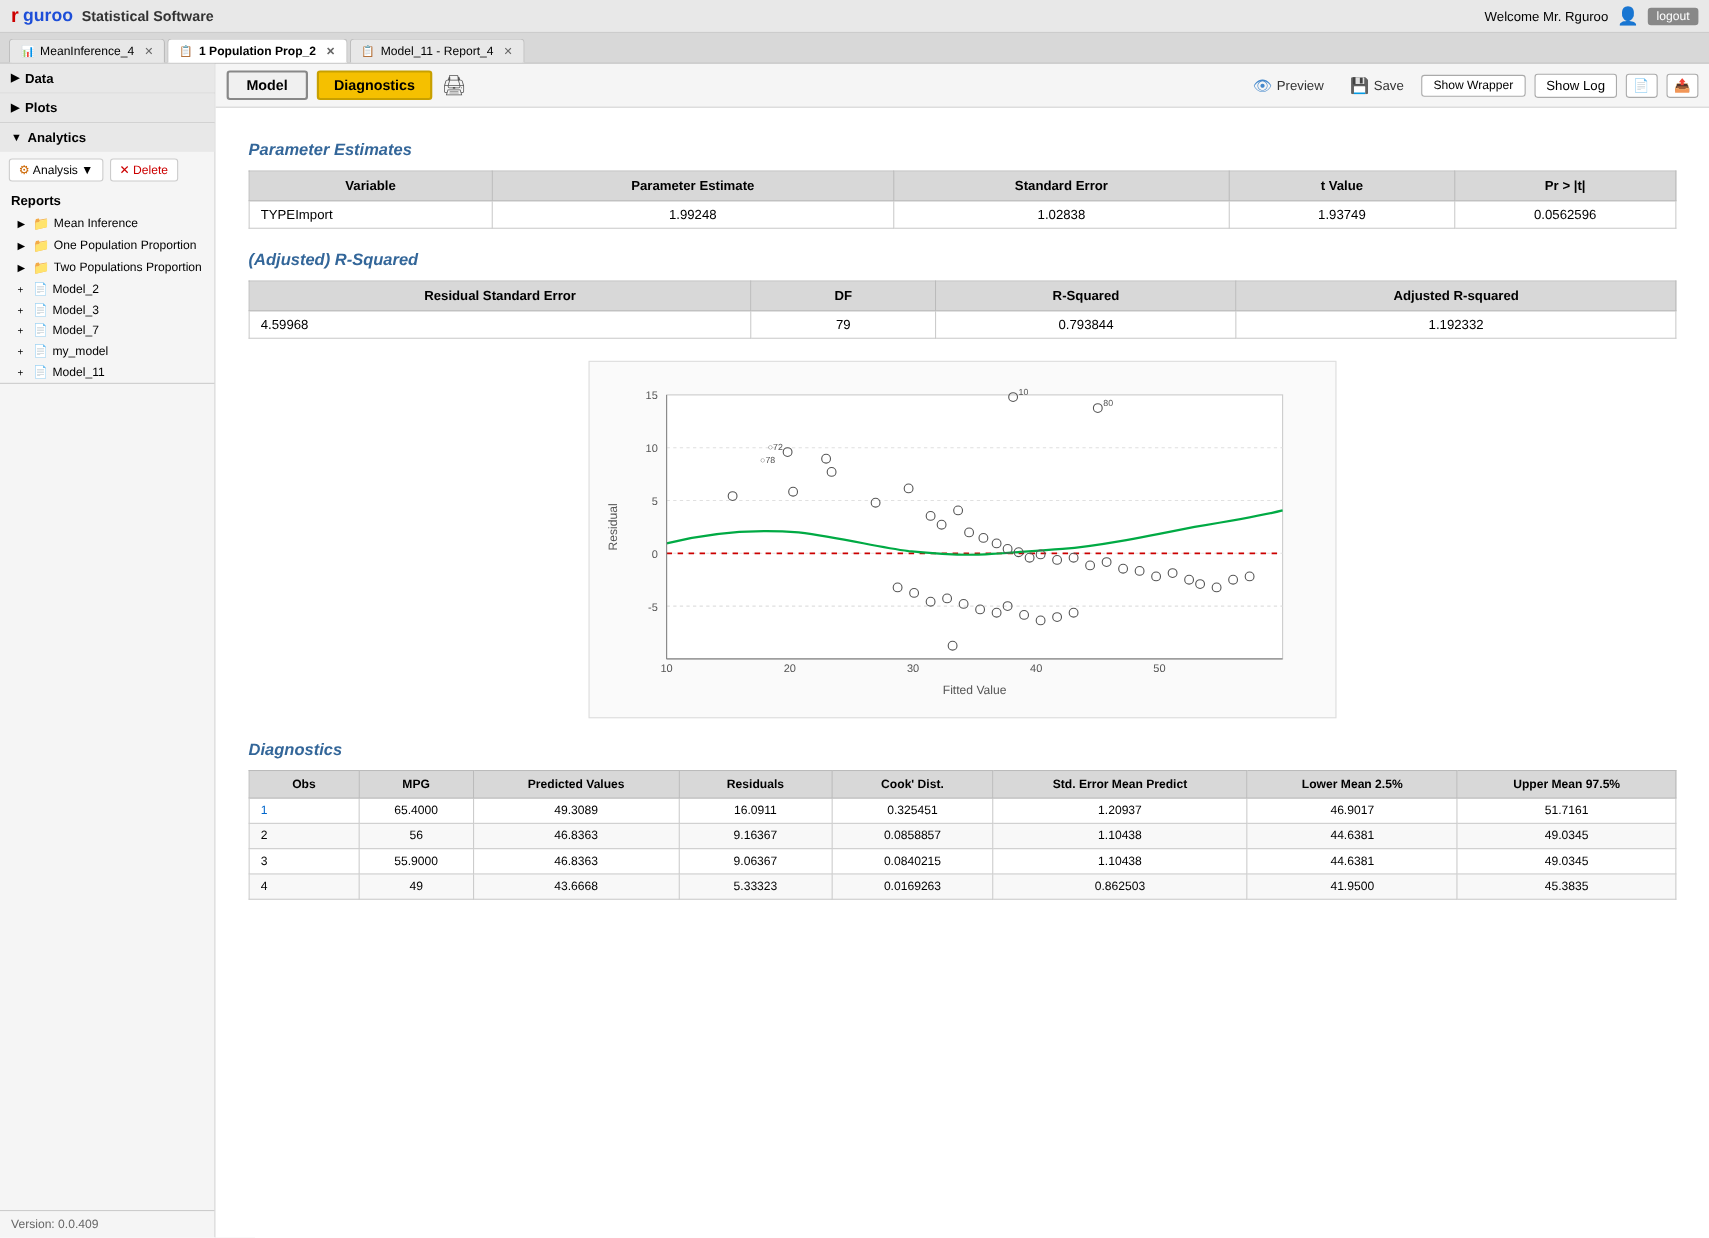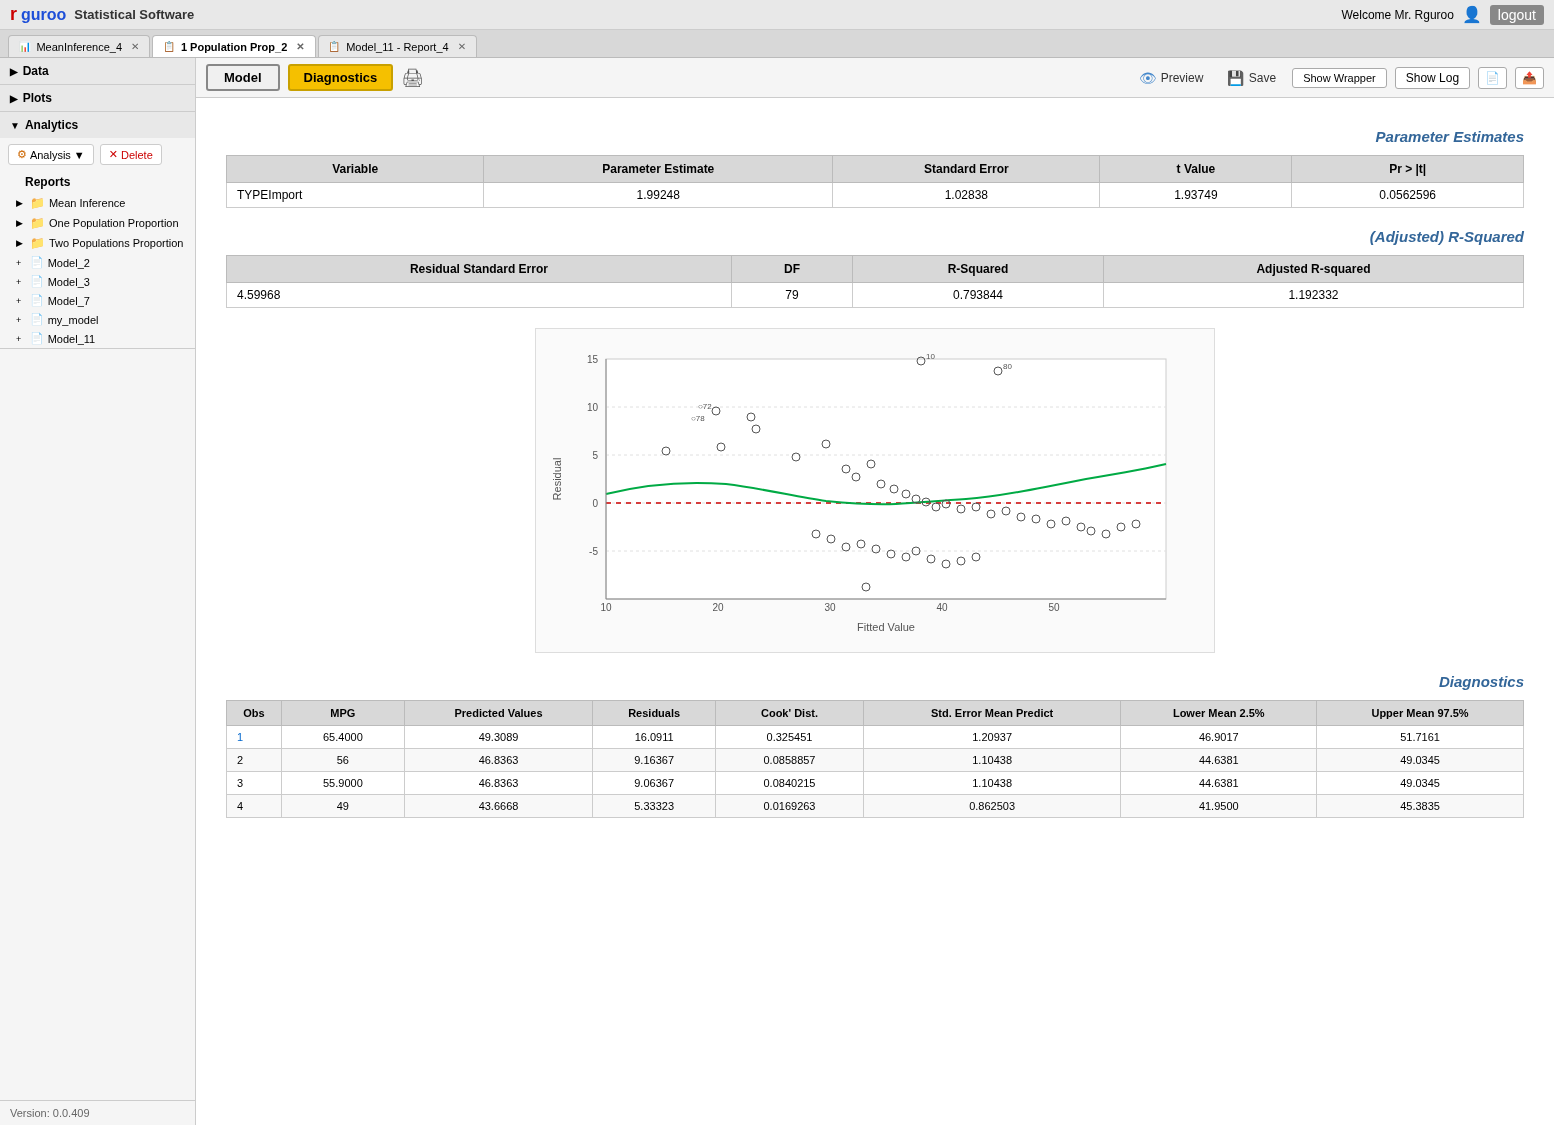--- a/index.html
+++ b/index.html
@@ -14,21 +14,21 @@
       align-items: center;
       padding: 0 10px;
       gap: 8px;
     }
     #topbar .logo {
       display: flex; align-items: center; gap: 4px; font-weight: bold; font-size: 14px; color: #cc0000;
     }
     #topbar .logo span { color: #333; font-size: 13px; }
     #topbar .user-info { margin-left: auto; display: flex; align-items: center; gap: 8px; font-size: 12px; }
     #topbar .logout-btn {
-      background: #888; color: white; border: none; padding: 2px 8px; border-radius: 3px; cursor: pointer; font-size: 14px;
+      background: #888; color: white; border: none; padding: 2px 8px; border-radius: 3px; cursor: pointer; font-size: 11px;
     }
 
     
     #tabbar {
       background: #d8d8d8;
       border-bottom: 1px solid #bbb;
       height: 28px;
       display: flex;
       align-items: flex-end;
       padding-left: 8px;
@@ -84,21 +84,21 @@
       align-items: center;
     }
     .btn-analysis {
       background: white; border: 1px solid #ccc; padding: 3px 8px; border-radius: 3px;
       cursor: pointer; font-size: 11px; display: flex; align-items: center; gap: 3px;
     }
     .btn-delete {
       background: white; border: 1px solid #ccc; padding: 3px 8px; border-radius: 3px;
       cursor: pointer; font-size: 11px; display: flex; align-items: center; gap: 3px; color: #cc0000;
     }
-    .sidebar-label { padding: 4px 25px; font-weight: bold; font-size: 12px; }
+    .sidebar-label { padding: 4px 10px; font-weight: bold; font-size: 12px; }
     .tree-item {
       padding: 3px 8px;
       font-size: 11px;
       cursor: pointer;
       display: flex;
       align-items: center;
       gap: 4px;
     }
     .tree-item .expander { width: 10px; font-size: 9px; }
     .tree-item .folder-icon { color: #f0a000; font-size: 12px; }
@@ -157,37 +157,37 @@
     
     #report-area {
       flex: 1;
       overflow-y: auto;
       padding: 15px 30px;
       background: white;
     }
 
     
     .section-title {
-      text-align: right;
+      text-align: left;
       color: #336699;
       font-style: italic;
       font-size: 15px;
       font-weight: bold;
       margin: 15px 0 10px 0;
     }
     .data-table {
       width: 100%;
       border-collapse: collapse;
       margin-bottom: 20px;
       font-size: 12px;
     }
     .data-table th {
       background: #d8d8d8;
       border: 1px solid #bbb;
-      padding: 6px 2px;
+      padding: 6px 27px;
       text-align: center;
       font-weight: bold;
     }
     .data-table td {
       border: 1px solid #ccc;
       padding: 5px 10px;
       text-align: center;
     }
     .data-table td:first-child { text-align: left; }
     .data-table tr:nth-child(even) td { background: #f8f8f8; }

